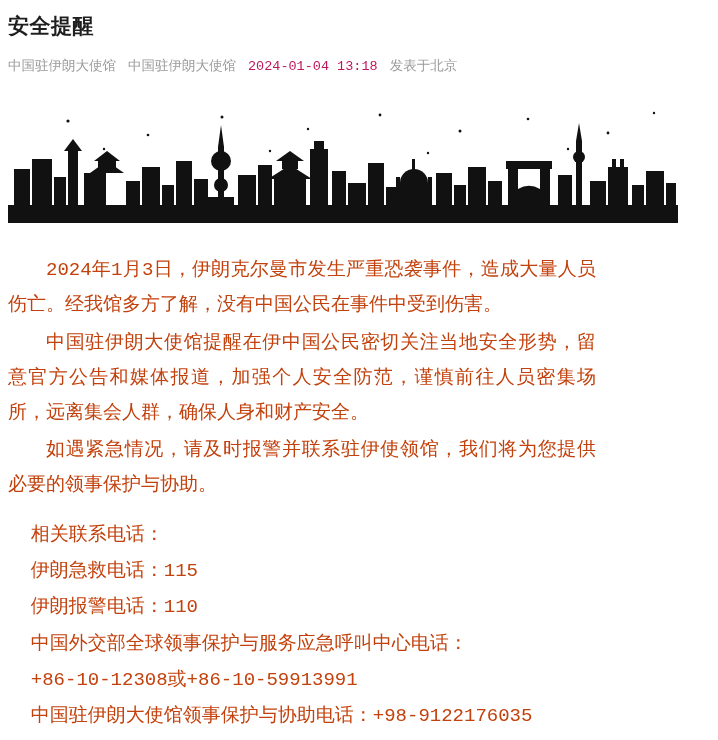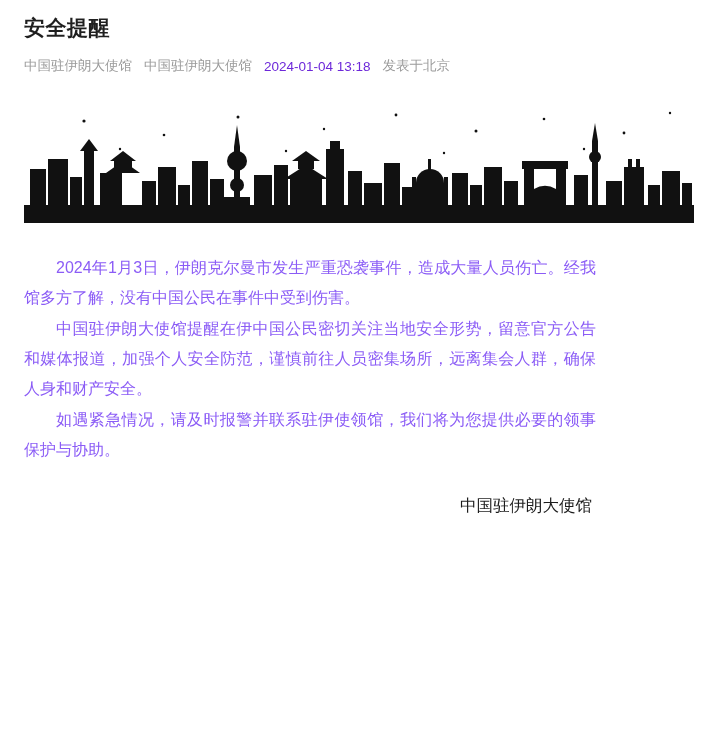--- a/index.html
+++ b/index.html
@@ -12,21 +12,22 @@
     height: 740px;
     font-family: "Liberation Sans", sans-serif;
     color: #1a1a1a;
     position: relative;
     overflow: hidden;
   }
   .page {
     width: 620px;
     height: 740px;
     box-sizing: border-box;
-    padding: 14px 24px 0 24px;
+    padding: 14px 24px 0 8px;
+    font-family: Liberation Mono, monospace;
   }
   .article-title {
     font-size: 21px;
     font-weight: bold;
     color: #1f1f1f;
     letter-spacing: 0.5px;
     margin: 0 0 16px 0;
     line-height: 1.3;
   }
   .meta-row {
@@ -38,21 +39,21 @@
     margin-bottom: 26px;
     white-space: nowrap;
   }
   .meta-row .meta-author {
     color: #9b9b9b;
   }
   .meta-row .meta-source {
     color: #9b9b9b;
   }
   .meta-row .meta-time {
-    color: #6d28d9;
+    color: #be185d;
   }
   .meta-row .meta-location {
     color: #9b9b9b;
     text-align: right;
   }
 
   
   .banner {
     position: relative;
     width: 670px;
@@ -62,23 +63,23 @@
     overflow: hidden;
   }
   .banner svg {
     display: block;
     width: 670px;
     height: 130px;
   }
 
   
   .body-text {
-    font-size: 16px;
+    font-size: 19px;
     line-height: 1.85;
-    color: #8b5cf6;
+    color: #c2410c;
     text-align: justify;
   }
   .body-text p {
     margin: 0 0 2px 0;
   }
   .body-text p.indent {
     text-indent: 2em;
   }
   .contact-block {
     margin-top: 14px;
@@ -198,19 +199,27 @@
         <rect x="658" y="82" width="10" height="24"></rect>
       </g>
     </svg>
   </div>
 
   <div class="body-text">
     <p class="indent">2024年1月3日，伊朗克尔曼市发生严重恐袭事件，造成大量人员伤亡。经我馆多方了解，没有中国公民在事件中受到伤害。</p>
     <p class="indent">中国驻伊朗大使馆提醒在伊中国公民密切关注当地安全形势，留意官方公告和媒体报道，加强个人安全防范，谨慎前往人员密集场所，远离集会人群，确保人身和财产安全。</p>
     <p class="indent">如遇紧急情况，请及时报警并联系驻伊使领馆，我们将为您提供必要的领事保护与协助。</p>
 
+    <div class="contact-block">
+      <p>相关联系电话：</p>
+      <p>伊朗急救电话：115</p>
+      <p>伊朗报警电话：110</p>
+      <p>中国外交部全球领事保护与服务应急呼叫中心电话：</p>
+      <p>+86-10-12308或+86-10-59913991</p>
+      <p>中国驻伊朗大使馆领事保护与协助电话：+98-9122176035</p>
+    </div>
   </div>
 
   <div class="signature">
     <p>中国驻伊朗大使馆</p>
   </div>
 
 </div>
 
 </body></html>

